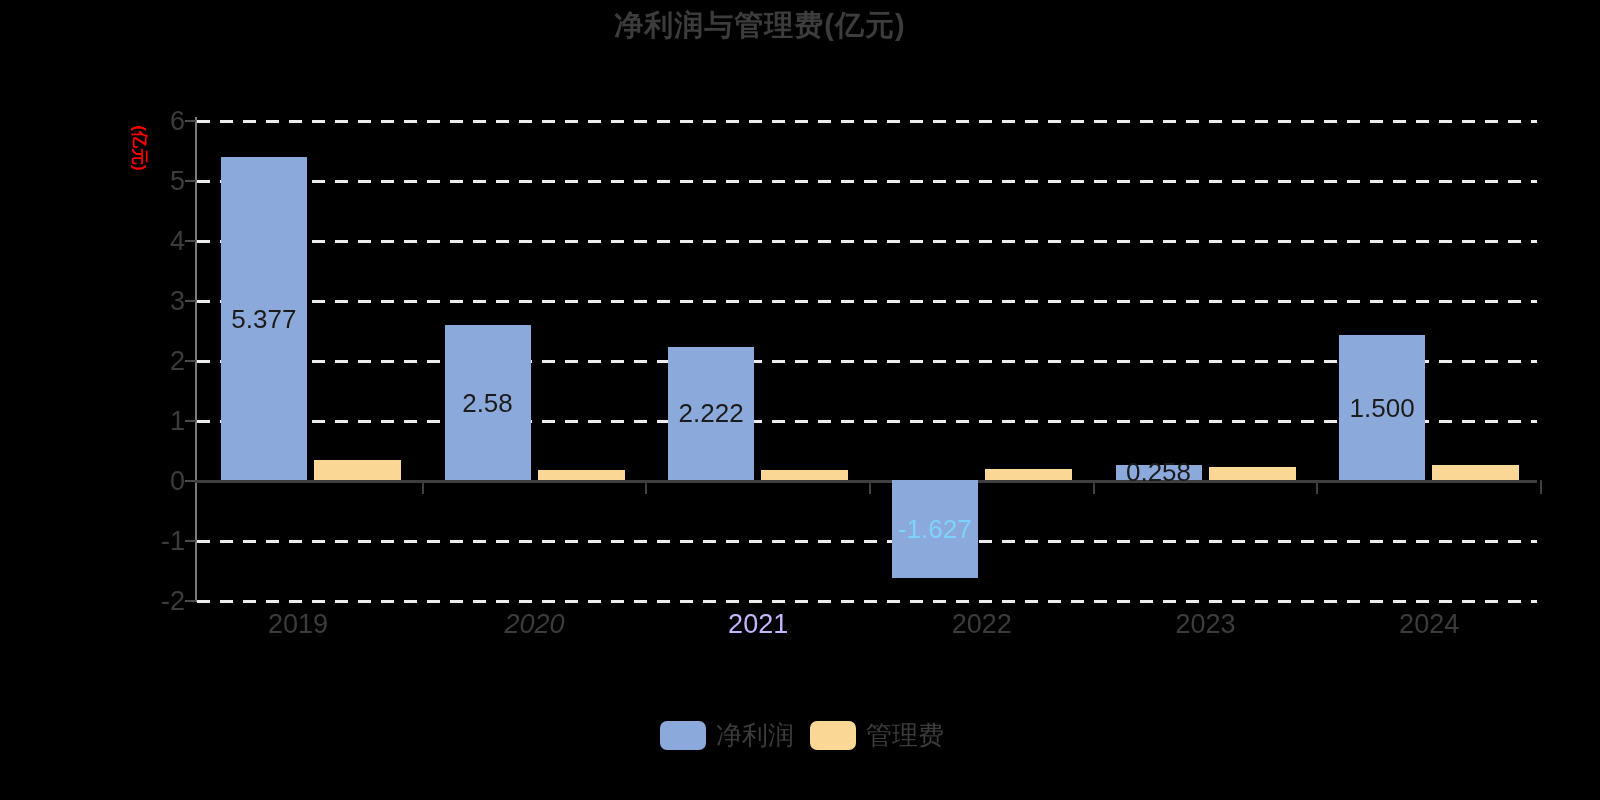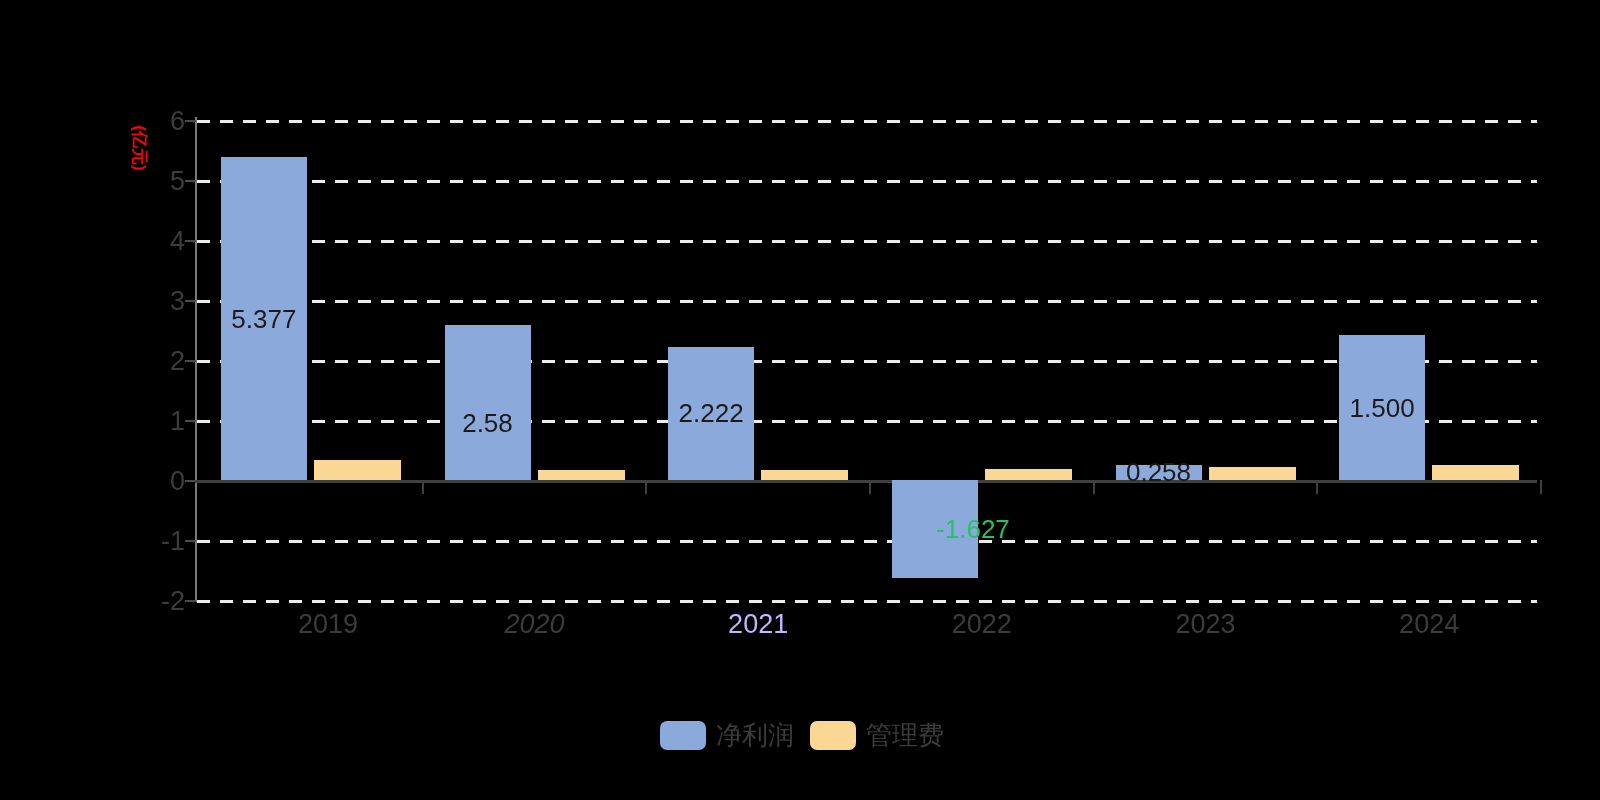--- a/index.html
+++ b/index.html
@@ -20,20 +20,21 @@
   .bar{bottom:auto;}
   .bar-label{width:150px;text-align:center;font-size:26px;line-height:30px;height:30px;white-space:nowrap;}
   .legend-swatch{width:46px;height:29px;border-radius:7px;}
   .legend-label{font-size:26px;line-height:30px;white-space:nowrap;}
   #footer-note{left:0;top:766px;width:1600px;text-align:center;font-size:20px;font-weight:bold;}
 </style>
 </head>
 <body>
 
 <div id="stage" style="background: rgb(0, 0, 0);">
+  <div id="chart-title" class="abs" style="color: rgb(60, 60, 60);">净利润与管理费(亿元)</div>
   <div id="y-unit" class="abs" style="left: 139px; top: 148px; color: rgb(255, 0, 0);">(亿元)</div>
   <div id="y-axis-line" class="abs" style="background: rgb(122, 122, 122);"></div>
   <div id="plot" class="abs">
       <div class="gridline abs" style="top: 3px;"></div>
       <div class="ytick abs" style="left: -10px; top: 3px; background: rgb(74, 74, 74);"></div>
       <div class="ytick-label abs" style="left: -72px; top: -11px; color: rgb(60, 60, 60);">6</div>
       <div class="gridline abs" style="top: 63px;"></div>
       <div class="ytick abs" style="left: -10px; top: 63px; background: rgb(74, 74, 74);"></div>
       <div class="ytick-label abs" style="left: -72px; top: 49px; color: rgb(60, 60, 60);">5</div>
       <div class="gridline abs" style="top: 123px;"></div>
@@ -59,32 +60,32 @@
       <div class="ytick-label abs" style="left: -72px; top: 469px; color: rgb(60, 60, 60);">-2</div>
       <div class="xtick abs" style="left: 226.667px; top: 363px; background: rgb(63, 63, 63);"></div>
       <div class="xtick abs" style="left: 450.333px; top: 363px; background: rgb(63, 63, 63);"></div>
       <div class="xtick abs" style="left: 674px; top: 363px; background: rgb(63, 63, 63);"></div>
       <div class="xtick abs" style="left: 897.667px; top: 363px; background: rgb(63, 63, 63);"></div>
       <div class="xtick abs" style="left: 1121.33px; top: 363px; background: rgb(63, 63, 63);"></div>
       <div class="xtick abs" style="left: 1345px; top: 363px; background: rgb(63, 63, 63);"></div>
       <div class="bar abs" style="left: 25.8333px; width: 86px; background: rgb(140, 169, 219); top: 40.38px; height: 322.62px;"></div>
       <div class="bar abs" style="left: 118.833px; width: 87px; background: rgb(251, 215, 149); top: 343.2px; height: 19.8px;"></div>
       <div class="bar-label abs" style="left: -6.16667px; top: 186.69px; color: rgb(27, 27, 27);">5.377</div>
-      <div class="xcat abs" style="left: 63px; top: 491px; color: rgb(60, 60, 60);">2019</div>
+      <div class="xcat abs" style="left: 33px; top: 491px; color: rgb(60, 60, 60);">2019</div>
       <div class="bar abs" style="left: 249.5px; width: 86px; background: rgb(140, 169, 219); top: 208.2px; height: 154.8px;"></div>
       <div class="bar abs" style="left: 342.5px; width: 87px; background: rgb(251, 215, 149); top: 353.4px; height: 9.6px;"></div>
-      <div class="bar-label abs" style="left: 217.5px; top: 270.6px; color: rgb(27, 27, 27); margin-top: 20px;">2.58</div>
+      <div class="bar-label abs" style="left: 217.5px; top: 270.6px; color: rgb(27, 27, 27);">2.58</div>
       <div class="xcat abs" style="left: 269.5px; top: 491px; color: rgb(60, 60, 60); font-style: italic;">2020</div>
       <div class="bar abs" style="left: 473.167px; width: 86px; background: rgb(140, 169, 219); top: 229.68px; height: 133.32px;"></div>
       <div class="bar abs" style="left: 566.167px; width: 87px; background: rgb(251, 215, 149); top: 353.4px; height: 9.6px;"></div>
       <div class="bar-label abs" style="left: 441.167px; top: 281.34px; color: rgb(27, 27, 27);">2.222</div>
       <div class="xcat abs" style="left: 493.167px; top: 491px; color: #c4b5fd;">2021</div>
       <div class="bar abs" style="left: 696.833px; width: 86px; background: rgb(140, 169, 219); top: 363px; height: 97.62px;"></div>
       <div class="bar abs" style="left: 789.833px; width: 87px; background: rgb(251, 215, 149); top: 352.2px; height: 10.8px;"></div>
-      <div class="bar-label abs" style="left: 664.833px; top: 396.81px; color: #22c55e; text-align: right;">-1.627</div>
+      <div class="bar-label abs" style="left: 664.833px; top: 396.81px; color: #7dd3fc;">-1.627</div>
       <div class="xcat abs" style="left: 716.833px; top: 491px; color: rgb(60, 60, 60);">2022</div>
       <div class="bar abs" style="left: 920.5px; width: 86px; background: rgb(140, 169, 219); top: 347.52px; height: 15.48px;"></div>
       <div class="bar abs" style="left: 1013.5px; width: 87px; background: rgb(251, 215, 149); top: 349.8px; height: 13.2px;"></div>
       <div class="bar-label abs" style="left: 888.5px; top: 340.26px; color: rgb(27, 27, 27);">0.258</div>
       <div class="xcat abs" style="left: 940.5px; top: 491px; color: rgb(60, 60, 60);">2023</div>
       <div class="bar abs" style="left: 1144.17px; width: 86px; background: rgb(140, 169, 219); top: 218.28px; height: 144.72px;"></div>
       <div class="bar abs" style="left: 1237.17px; width: 87px; background: rgb(251, 215, 149); top: 348px; height: 15px;"></div>
       <div class="bar-label abs" style="left: 1112.17px; top: 275.64px; color: rgb(27, 27, 27);">1.500</div>
       <div class="xcat abs" style="left: 1164.17px; top: 491px; color: rgb(60, 60, 60);">2024</div>
     </div>

